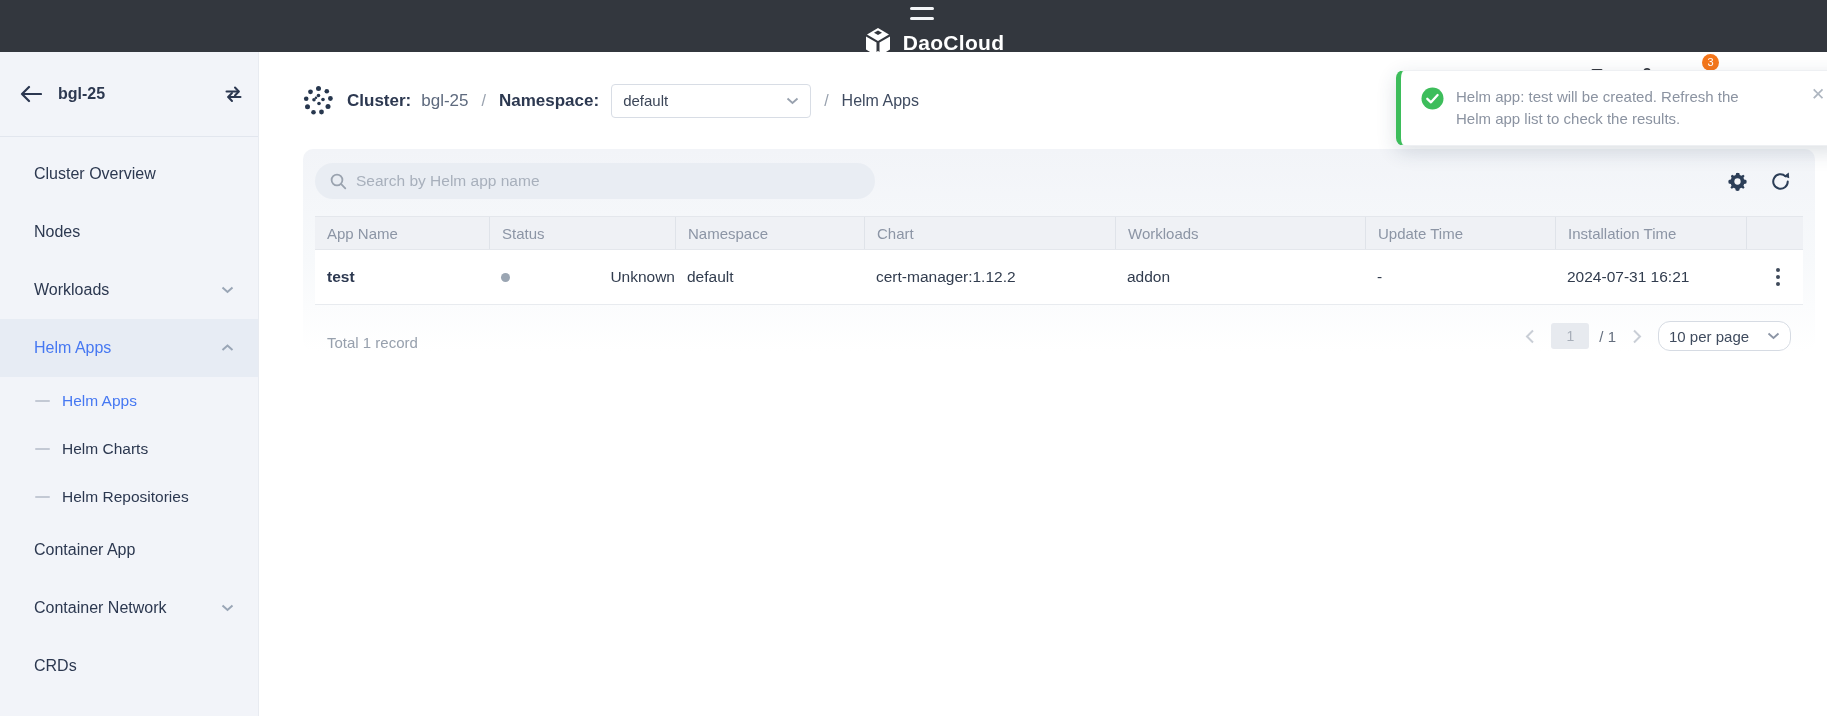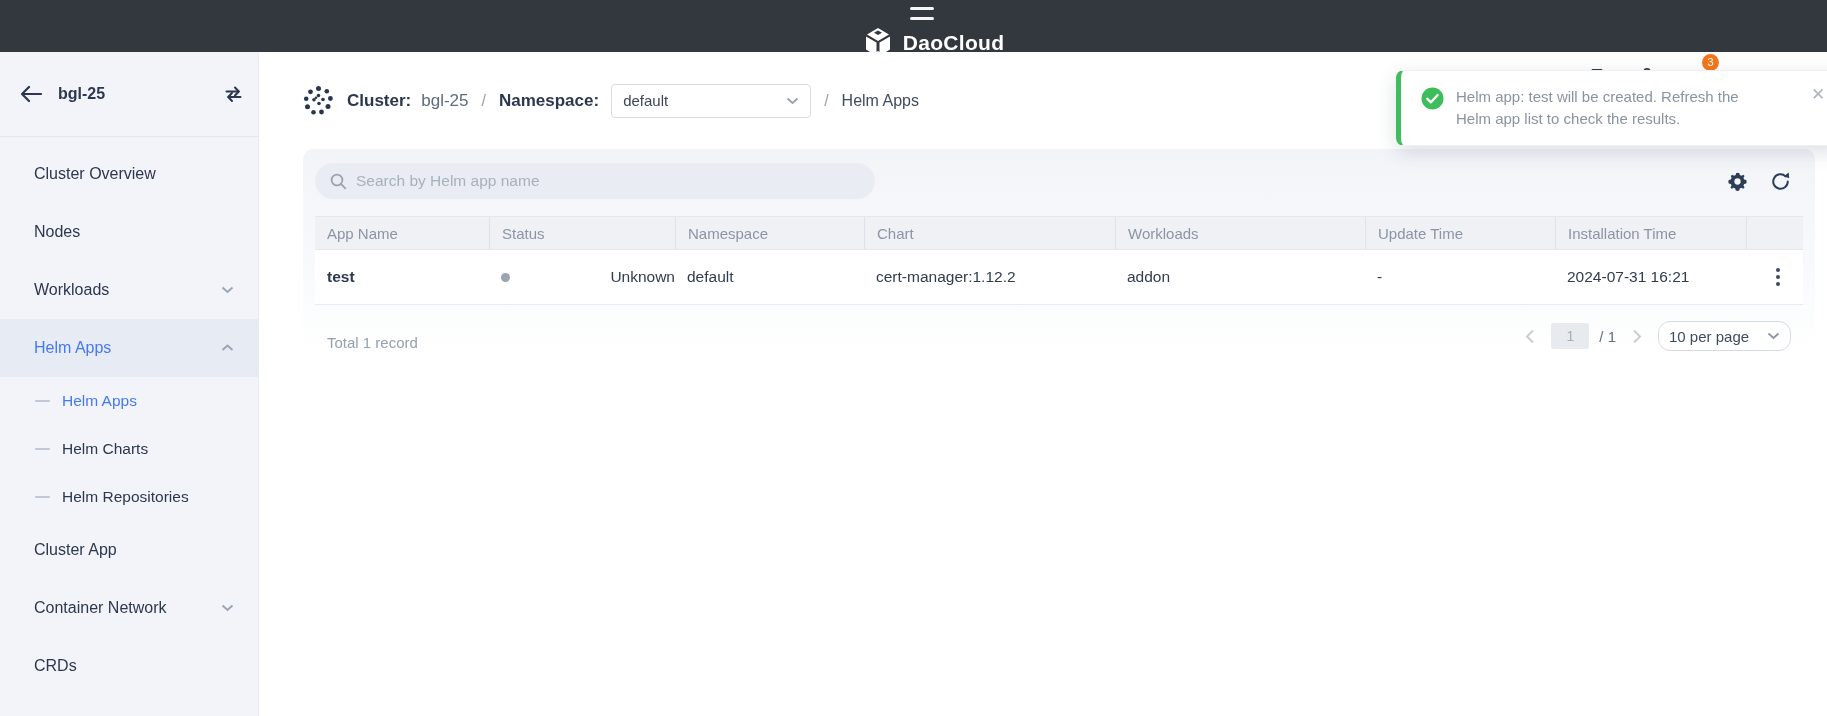--- a/index.html
+++ b/index.html
@@ -240,21 +240,21 @@
       </div>
       <div class="side-sub">
         <span class="dash"></span>
         <span>Helm Charts</span>
       </div>
       <div class="side-sub">
         <span class="dash"></span>
         <span>Helm Repositories</span>
       </div>
       <div class="side-item">
-        <span>Cluster App</span>
+        <span>Container App</span>
       </div>
       <div class="side-item">
         <span>Container Network</span>
         <span class="chev">
           <svg width="13" height="8" viewBox="0 0 13 8">
               <polyline points="1.5,1.5 6.5,6 11.5,1.5" fill="none" stroke="#9aa6b6" stroke-width="2"></polyline>
             </svg>
         </span>
       </div>
       <div class="side-item">

